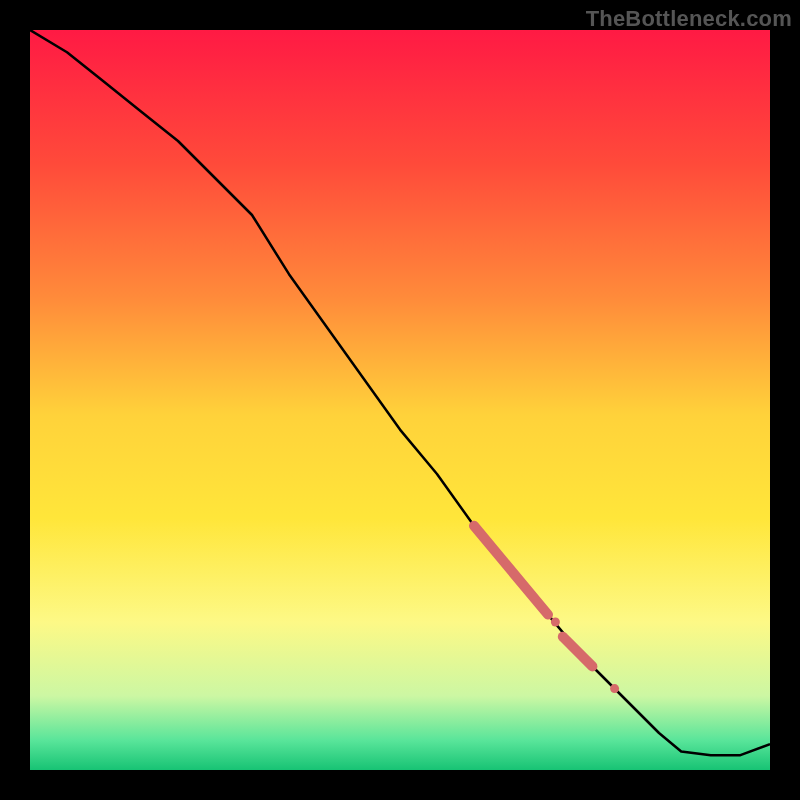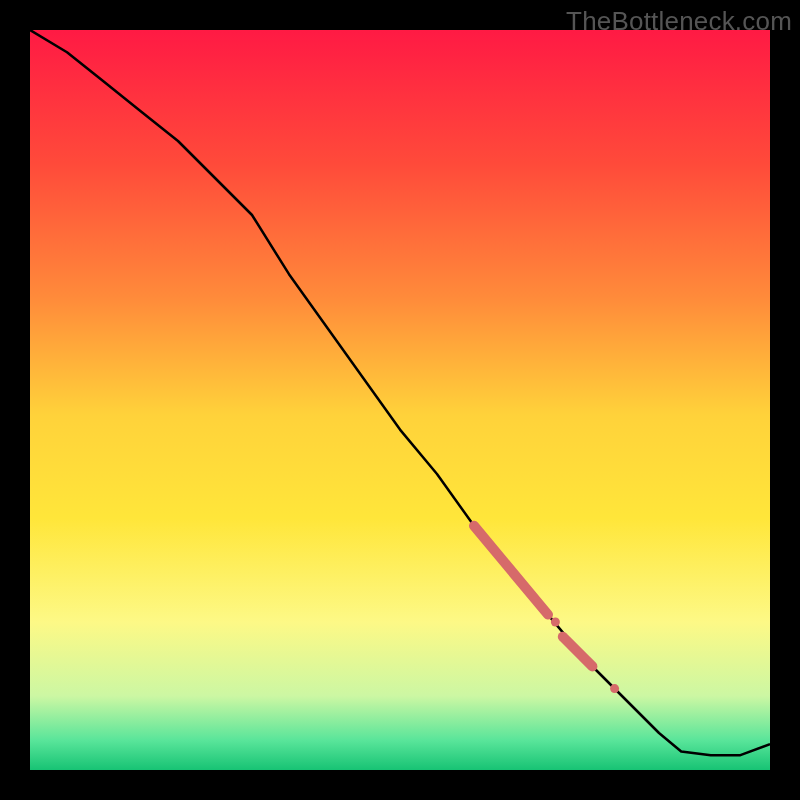--- a/index.html
+++ b/index.html
@@ -29,22 +29,22 @@
   }
   .gradient-bg {
     position: absolute;
     inset: 0;
   }
   .watermark {
     position: absolute;
     top: 6px;
     right: 8px;
     color: #555;
-    font-size: 26px;
-    font-weight: 400;
+    font-size: 22px;
+    font-weight: 700;
     letter-spacing: 0.2px;
   }
   svg.curve {
     position: absolute;
     inset: 0;
   }
 </style>
 </head>
 <body>
 

